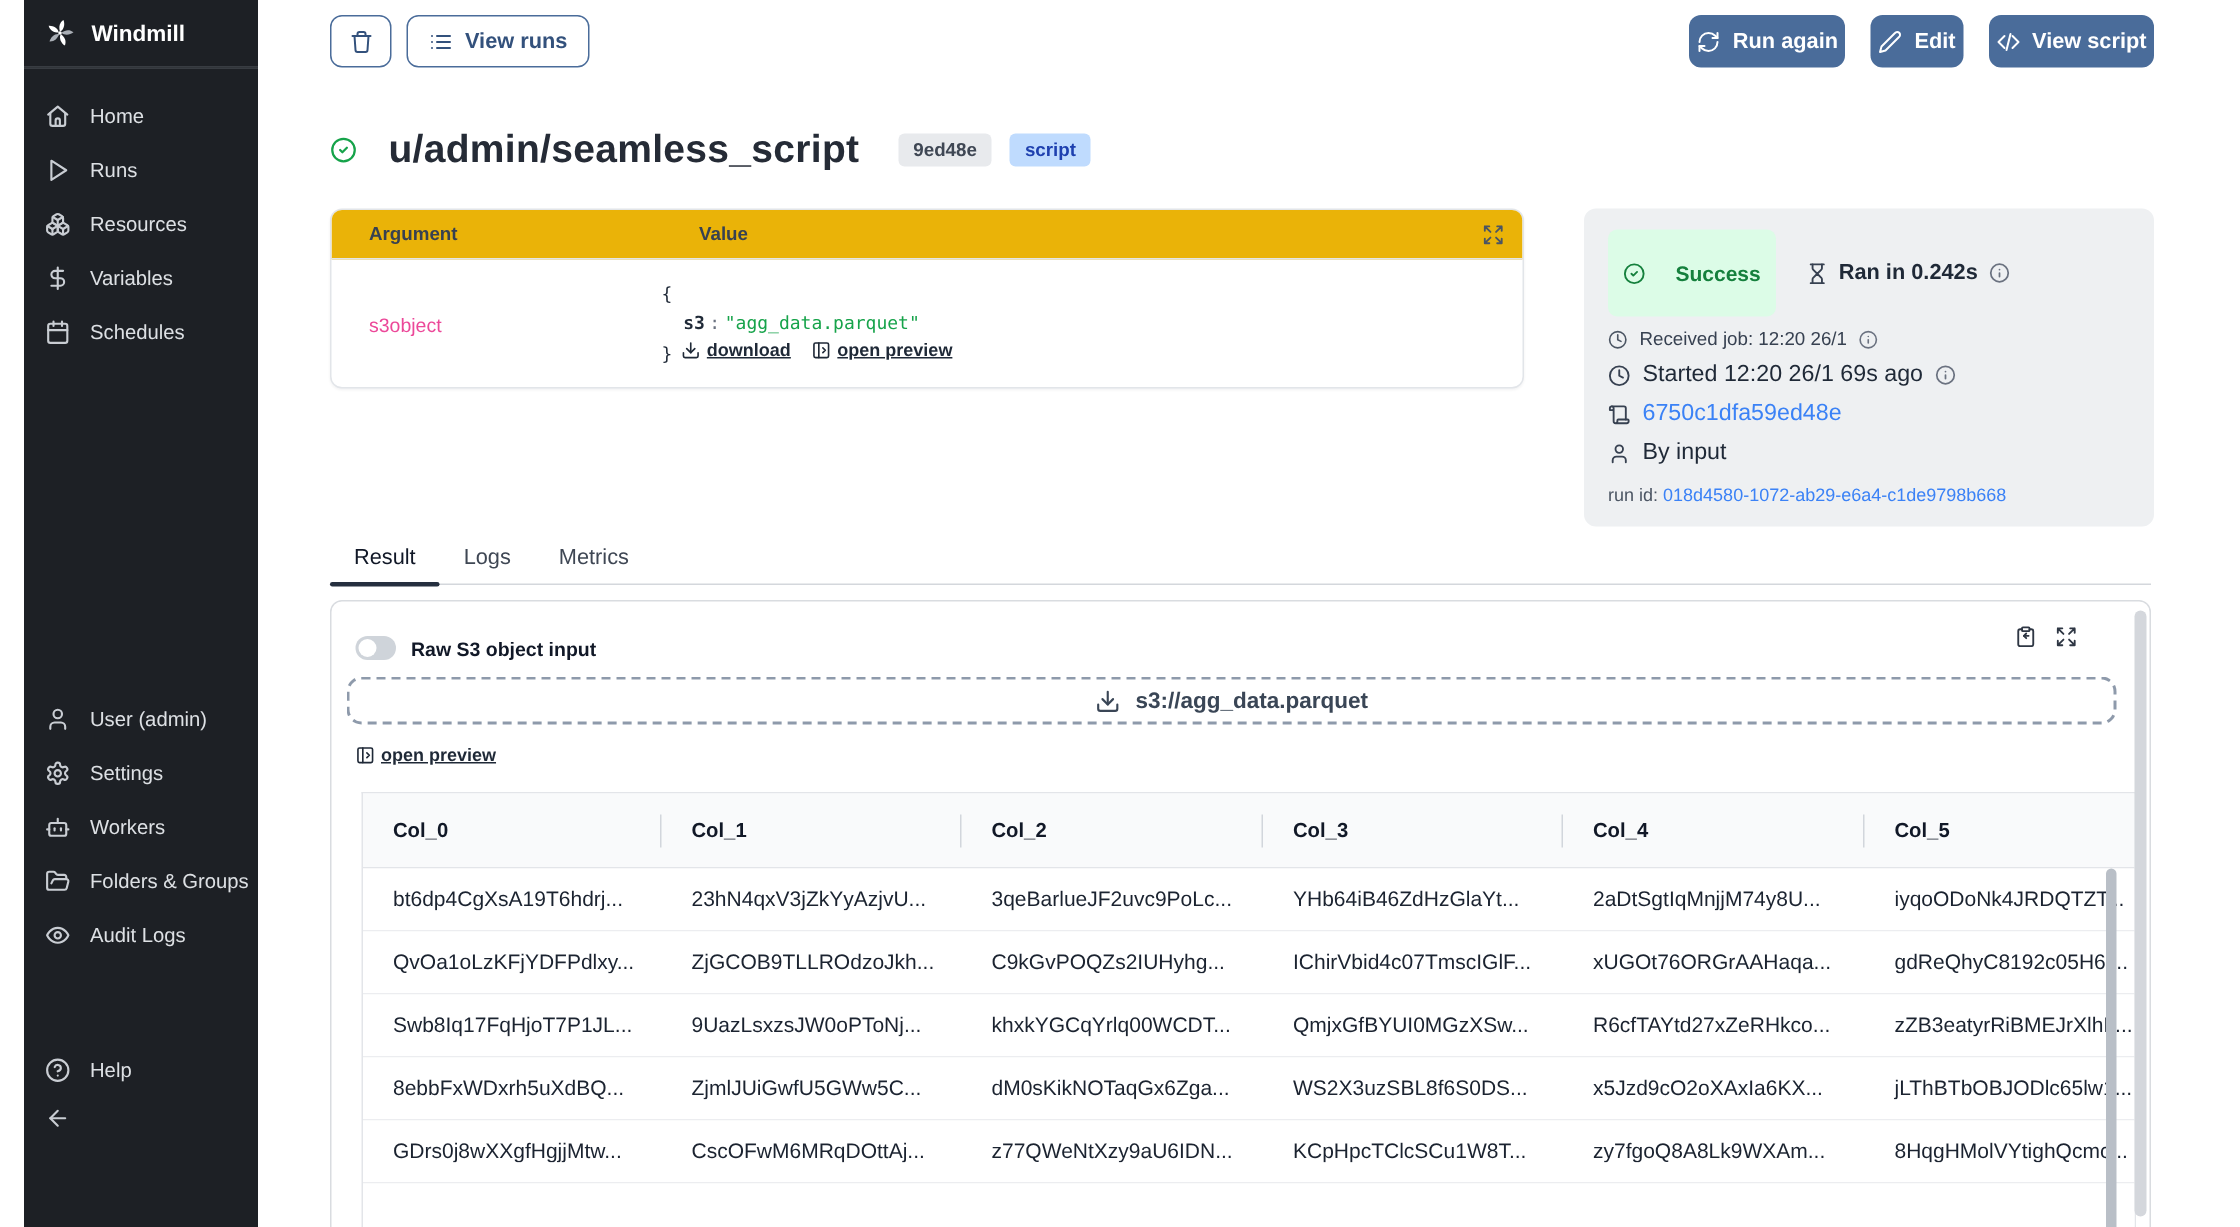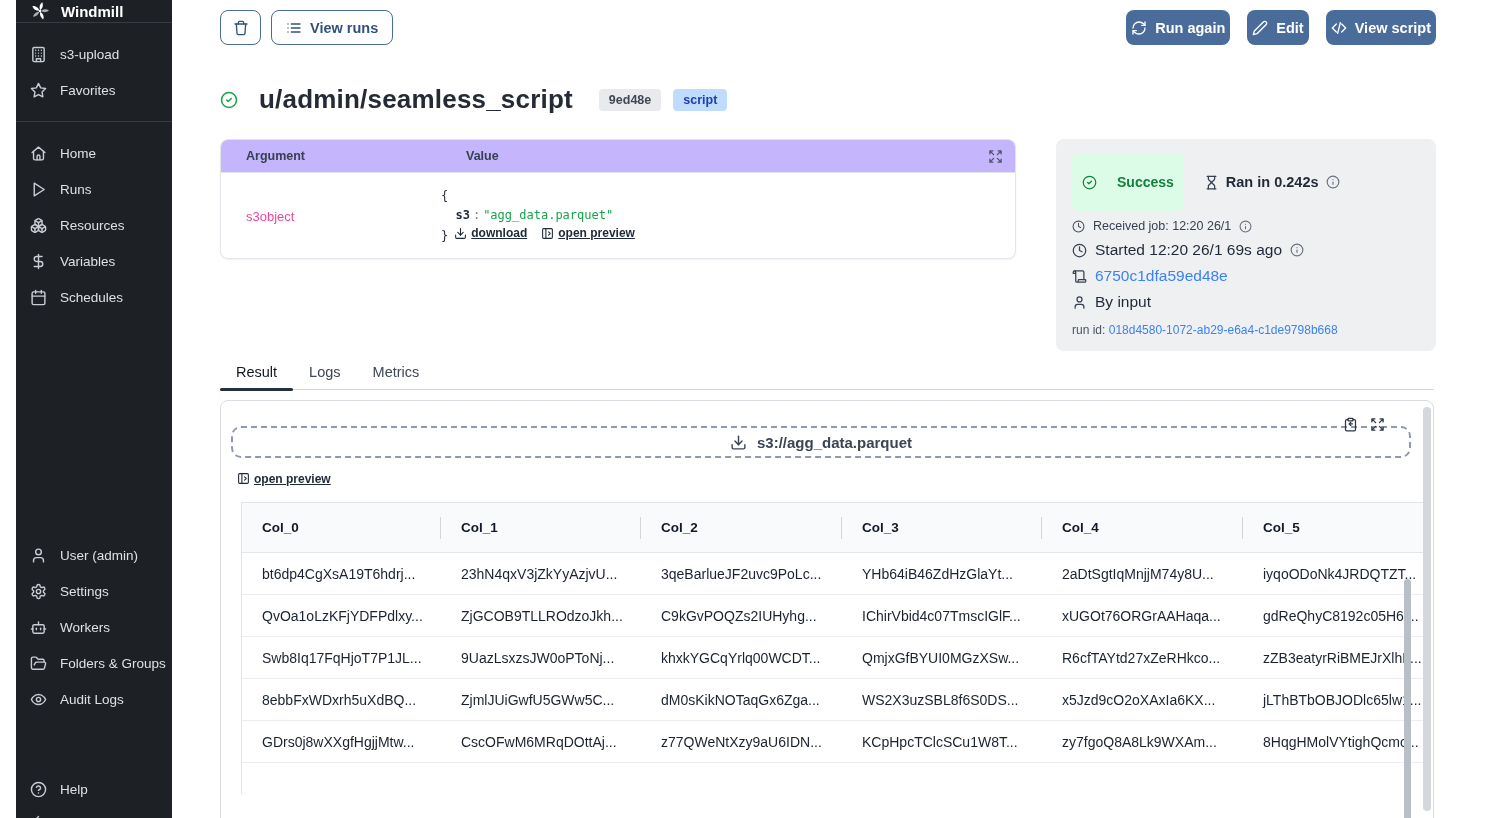--- a/index.html
+++ b/index.html
@@ -37,21 +37,21 @@
   .title-row { position:absolute; top:84px; left:64px; display:flex; align-items:center; }
   .title-row .check { width:18px; height:18px; color:#16a34a; }
   h1.page-title { font-size:26px; font-weight:700; color:#252b36; margin-left:21px; letter-spacing:.2px; }
   .badge { font-size:12.5px; font-weight:700; border-radius:4px; padding:4px 10px; }
   .badge-hash { background:#e8eaed; color:#3f4754; margin-left:26px; }
   .badge-type { background:#bfdbfe; color:#1e40af; margin-left:12px; }
 
   
   .args-card { position:absolute; top:139px; left:64px; width:796px; border:1px solid #e2e5e9;
     border-radius:8px; overflow:hidden; box-shadow:0 1px 2px rgba(16,24,40,.06); background:#fff; }
-  .args-head { background:#c4b5fd; height:33px; display:grid; grid-template-columns:220px 1fr 40px;
+  .args-head { background:#eab308; height:33px; display:grid; grid-template-columns:220px 1fr 40px;
     align-items:center; font-size:12.5px; font-weight:700; color:#374151; border-bottom:1px solid #e2e5e9; }
   .args-head > div { padding-left:25px; }
   .args-head .expand-cell { padding:0; display:flex; justify-content:center; }
   .args-head .expand-cell svg { width:15px; height:15px; color:#4b5563; cursor:pointer; }
   .args-body { display:grid; grid-template-columns:220px 1fr; padding:14px 0 12px; min-height:78px; }
   .arg-name { padding-left:25px; font-size:13px; color:#ec4899; display:flex; align-items:center; }
   .arg-value { font-family:"DejaVu Sans Mono", monospace; font-size:12px; color:#1f2937; line-height:1.55; }
   .arg-value .k { font-weight:700; }
   .arg-value .colon { color:#6b7280; padding:0 3px; }
   .arg-value .str { color:#16a34a; }
@@ -132,36 +132,20 @@
         <path fill="#ffffff" d="M12 11 C11 7.5 11.5 4.5 14.5 2.5 C15.8 5.5 14.8 9.5 12.4 10.8 Z" transform="rotate(144 12 12)"></path>
         <path fill="#a9aeb5" d="M12 11 C11 7.5 11.5 4.5 14.5 2.5 C15.8 5.5 14.8 9.5 12.4 10.8 Z" transform="rotate(216 12 12)"></path>
         <path fill="#ffffff" d="M12 11 C11 7.5 11.5 4.5 14.5 2.5 C15.8 5.5 14.8 9.5 12.4 10.8 Z" transform="rotate(288 12 12)"></path>
         <circle cx="12" cy="12" r="1.3" fill="#ffffff"></circle>
       </g>
     </svg>
     <span>Windmill</span>
   </div>
   <div class="sb-divider"></div>
 
-  <nav class="sb-group">
-    <div class="sb-item">
-      <svg class="st" viewBox="0 0 24 24">
-          <rect x="4" y="2" width="16" height="20" rx="2"></rect>
-          <path d="M9 22v-4h6v4"></path>
-          <path d="M8 6h.01M16 6h.01M12 6h.01M12 10h.01M12 14h.01M16 10h.01M16 14h.01M8 10h.01M8 14h.01"></path>
-        </svg>
-      <span>s3-upload</span>
-    </div>
-    <div class="sb-item">
-      <svg class="st" viewBox="0 0 24 24">
-          <polygon points="12 2 15.09 8.26 22 9.27 17 14.14 18.18 21.02 12 17.77 5.82 21.02 7 14.14 2 9.27 8.91 8.26"></polygon>
-        </svg>
-      <span>Favorites</span>
-    </div>
-  </nav>
   <div class="sb-divider"></div>
 
   <nav class="sb-group">
     <div class="sb-item">
       <svg class="st" viewBox="0 0 24 24">
           <path d="M3 10.5 12 3l9 7.5"></path>
           <path d="M5 9v10a2 2 0 0 0 2 2h10a2 2 0 0 0 2-2V9"></path>
           <path d="M10 21v-5a2 2 0 0 1 4 0v5"></path>
         </svg>
       <span>Home</span>
@@ -448,20 +432,26 @@
           <path d="m12.5 8.5-2.5 2.5 2.5 2.5"></path>
         </svg>
       <svg class="st" viewBox="0 0 24 24">
           <path d="m21 21-6-6m6 6v-4.8m0 4.8h-4.8"></path>
           <path d="M3 16.2V21m0 0h4.8M3 21l6-6"></path>
           <path d="M21 7.8V3m0 0h-4.8M21 3l-6 6"></path>
           <path d="M3 7.8V3m0 0h4.8M3 3l6 6"></path>
         </svg>
     </div>
 
+    <div class="toggle-row">
+      <span class="toggle">
+          <span class="knob"></span>
+        </span>
+      <span class="toggle-label">Raw S3 object input</span>
+    </div>
 
     <div class="dashed-box">
       <svg class="st" viewBox="0 0 24 24">
           <path d="M21 15v4a2 2 0 0 1-2 2H5a2 2 0 0 1-2-2v-4"></path>
           <polyline points="7 10 12 15 17 10"></polyline>
           <line x1="12" y1="15" x2="12" y2="3"></line>
         </svg>
       <span>s3://agg_data.parquet</span>
     </div>
 

